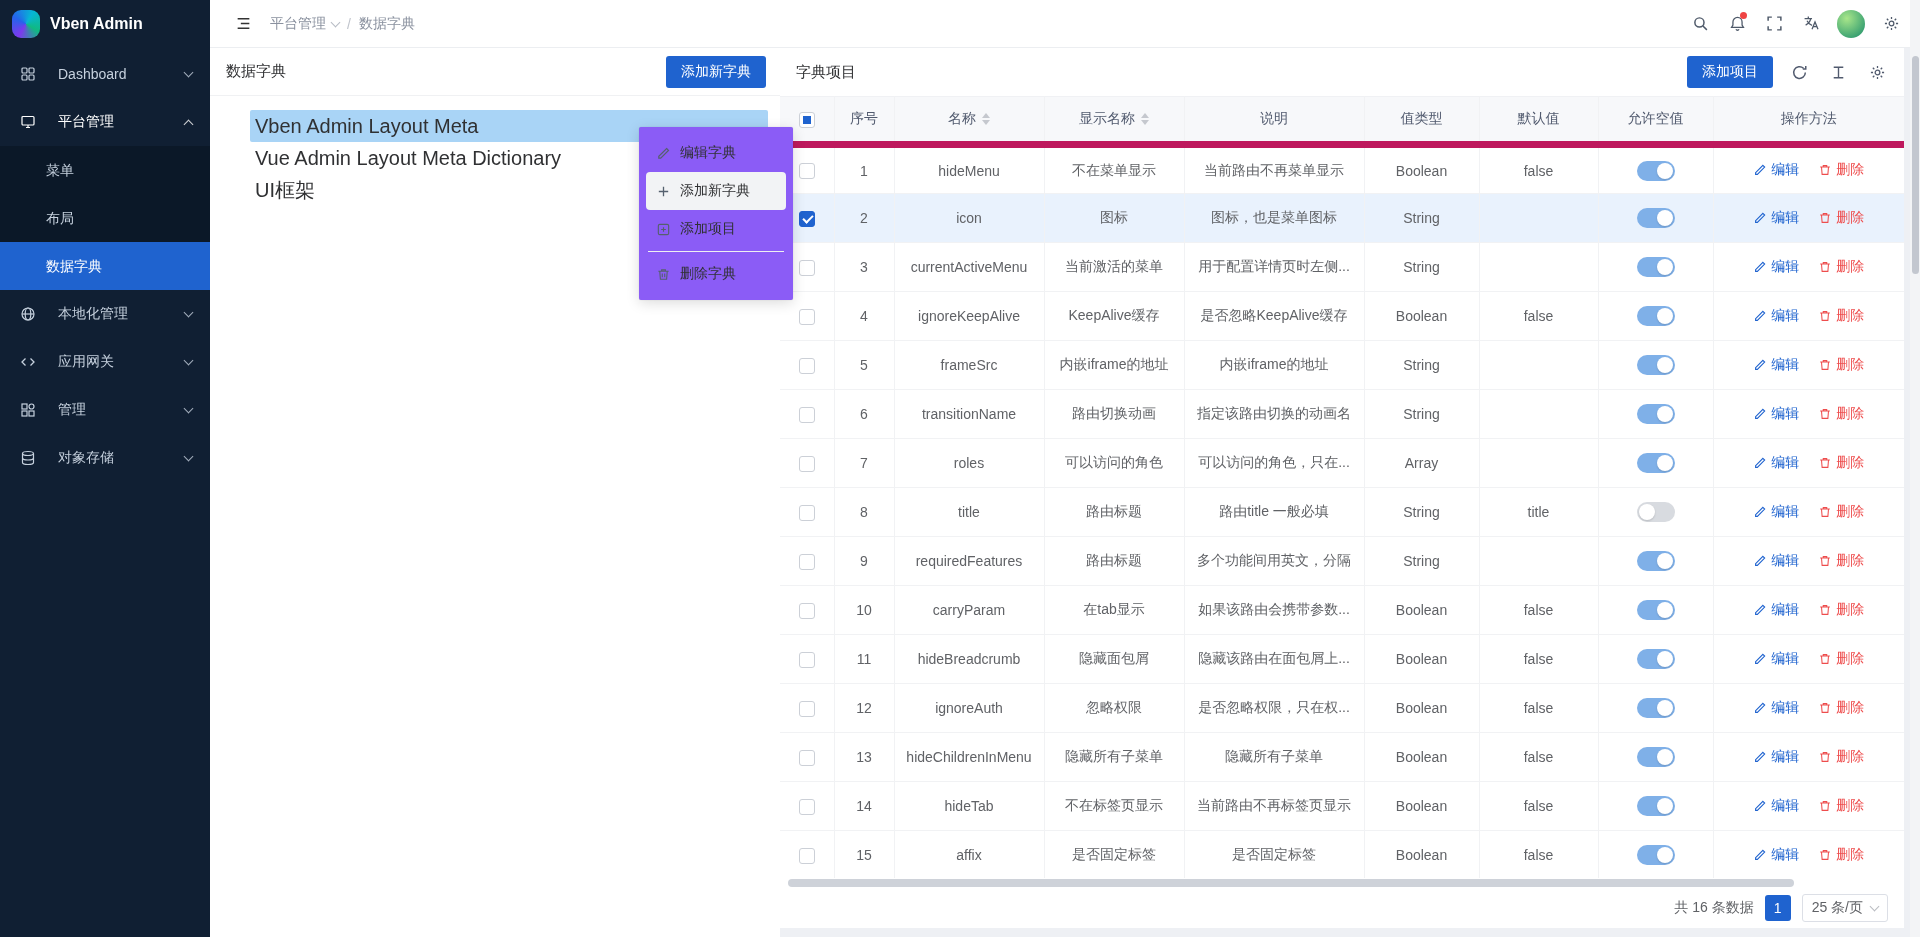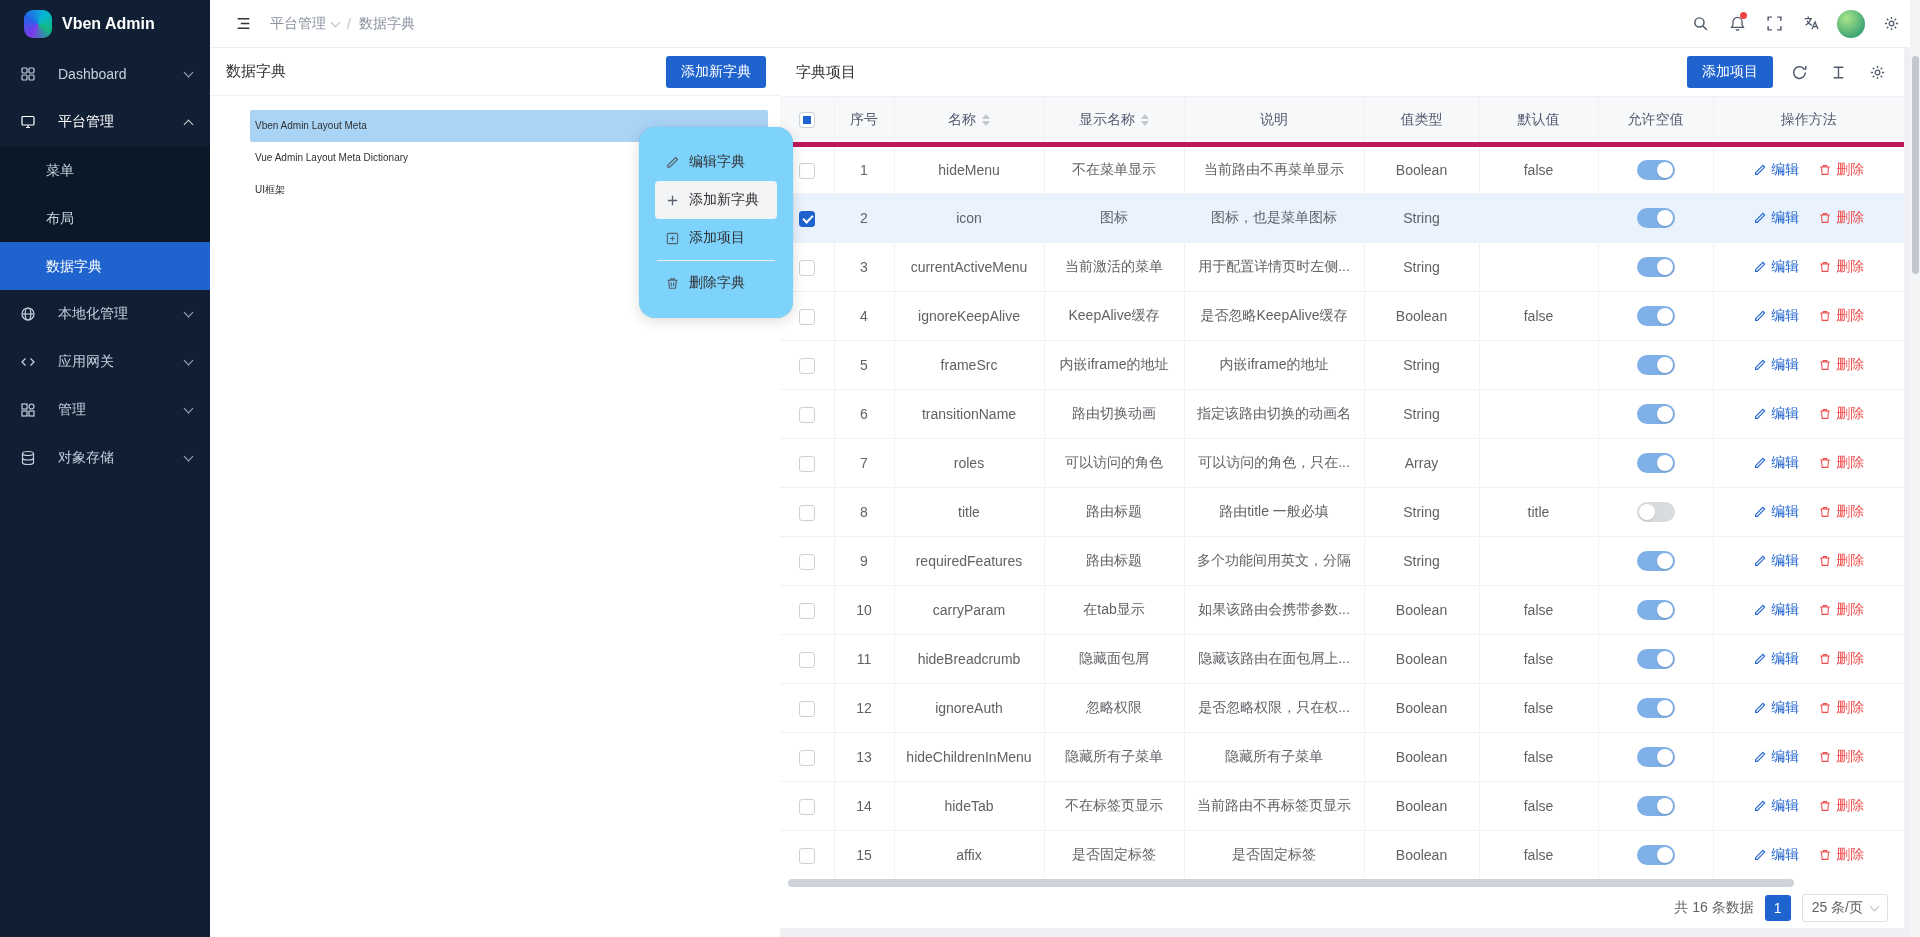--- a/index.html
+++ b/index.html
@@ -2,21 +2,21 @@
 <html style="--primary: #1f63cf; --danger: #ee4d4d; --toggle-on: #7fb0e8; --selected-row: #e9f2fd; --selected-item: #a9d4f6; --sidebar-bg: #101f33; --sidebar-submenu-bg: #0b1828;"><head>
 <meta charset="utf-8">
 <style>
   * { margin:0; padding:0; box-sizing:border-box; }
   html,body { width:1920px; height:937px; overflow:hidden;
     font-family:"Liberation Sans","DejaVu Sans",sans-serif; background:#eef0f4; }
   .app { position:relative; width:100%; height:100%; display:flex; }
 
   
   .sidebar { width:210px; min-width:210px; height:100%; background:var(--sidebar-bg,#101f33); color:#c6d1de; display:flex; flex-direction:column; }
-  .logo { height:48px; display:flex; align-items:center; gap:10px; padding:0 24px; cursor:pointer; }
+  .logo { height:48px; display:flex; align-items:center; gap:10px; padding:0 12px; cursor:pointer; }
   .logo-mark { width:28px; height:28px; border-radius:9px;
     background:conic-gradient(from 210deg,#7c3aed,#2563eb,#06b6d4,#10b981,#7c3aed); }
   .logo-text { color:#fff; font-size:16px; font-weight:700; white-space:nowrap; }
   .menu { flex:1; padding-top:2px; font-size:14px; }
   .menu-item { height:48px; display:flex; align-items:center; gap:22px; padding:0 18px 0 20px; cursor:pointer; color:#c6d1de; white-space:nowrap; }
   .menu-item.open { color:#fff; }
   .mi-label { flex:1; }
   .mi-icon { width:16px; height:16px; display:flex; flex:none; }
   .mi-icon svg { width:16px; height:16px; }
   .chev { width:7px; height:7px; border-right:1.4px solid currentColor; border-bottom:1.4px solid currentColor; transform:rotate(45deg); margin-top:-4px; opacity:.8; flex:none; }
@@ -43,32 +43,32 @@
   
   .content { flex:1; display:flex; background:#eef0f4; padding-right:16px; min-height:0; }
   .card { background:#fff; }
   .card-header { height:48px; min-height:48px; display:flex; align-items:center; justify-content:space-between; padding:0 14px 0 16px; }
   .card-title { font-size:15px; color:#303133; font-weight:500; }
   .btn-primary { background:var(--primary,#1f63cf); color:#fff; border:none; height:32px; padding:0 15px; font-size:14px; border-radius:3px; cursor:pointer; font-family:inherit; white-space:nowrap; }
 
   .dict-card { width:570px; min-width:570px; display:flex; flex-direction:column; }
   .dict-card .card-header { border-bottom:1px solid #f0f1f3; }
   .dict-list { padding:14px 12px 0 40px; }
-  .dict-item { height:32px; line-height:32px; padding:0 10px 0 5px; font-size:10px; color:#303133; border-radius:2px; cursor:pointer; white-space:nowrap; overflow:hidden; }
+  .dict-item { height:32px; line-height:32px; padding:0 10px 0 5px; font-size:20px; color:#303133; border-radius:2px; cursor:pointer; white-space:nowrap; overflow:hidden; }
   .dict-item.selected { background:var(--selected-item,#a9d4f6); }
 
   .items-card { flex:1; height:calc(100% - 9px); display:flex; flex-direction:column; min-width:0; }
   .items-header-right { display:flex; align-items:center; gap:13px; }
   .tool-icon { color:#515a6e; width:26px; height:26px; }
   .tool-icon svg { width:17px; height:17px; }
 
   
   .table-wrap { flex:1; overflow:hidden; }
   table.grid { width:100%; border-collapse:collapse; table-layout:fixed; font-size:14px; color:#606266; }
-  .grid th { height:48px; background:#f7f8fa; font-weight:500; color:#515a6e; border-top:1px solid #f0f1f4; border-bottom:5px solid #be185d; }
+  .grid th { height:48px; background:#f7f8fa; font-weight:500; color:#515a6e; border-top:1px solid #f0f1f4; border-bottom:7px solid #be185d; }
   .grid th, .grid td { text-align:center; border-right:1px solid #f1f2f4; padding:0 8px; overflow:hidden; white-space:nowrap; }
   .grid th:last-child, .grid td:last-child { border-right:none; }
   .grid td { height:49px; border-bottom:1px solid #f1f2f4; }
   tr.row-selected td { background:var(--selected-row,#e9f2fd); }
   .th-inner { display:inline-flex; align-items:center; gap:6px; }
   .sorter { display:inline-flex; flex-direction:column; gap:2px; cursor:pointer; }
   .caret { width:0; height:0; border-left:4px solid transparent; border-right:4px solid transparent; }
   .caret.up { border-bottom:5px solid #c5c8ce; }
   .caret.down { border-top:5px solid #c5c8ce; }
   .checkbox { display:inline-block; width:16px; height:16px; border:1px solid #ccd0d7; border-radius:3px; background:#fff; position:relative; vertical-align:middle; cursor:pointer; }
@@ -86,22 +86,22 @@
 
   .hscroll { height:10px; min-height:10px; position:relative; margin:0 3px; }
   .hscroll .thumb { position:absolute; left:5px; top:1px; height:8px; width:90%; border-radius:4px; background:#ced2d9; cursor:pointer; }
 
   .pagination { height:40px; min-height:40px; display:flex; align-items:center; justify-content:flex-end; gap:11px; padding:0 16px; font-size:14px; color:#606266; }
   .page-num { width:26px; height:26px; border-radius:3px; background:var(--primary,#1f63cf); color:#fff; display:flex; align-items:center; justify-content:center; cursor:pointer; }
   .page-size { display:flex; align-items:center; gap:8px; border:1px solid #dcdfe6; border-radius:3px; height:28px; padding:0 9px; cursor:pointer; background:#fff; }
   .page-size .chev { border-color:#a8abb2; margin-top:-3px; }
 
   
-  .context-menu { position:absolute; left:639px; top:127px; width:154px; background:#7dd3fc; border-radius:16px;
-    box-shadow:0 3px 14px rgba(0,0,0,.14), 0 0 1px rgba(0,0,0,.2); padding:16px; z-index:30; }
+  .context-menu { position:absolute; left:639px; top:127px; width:154px; background:#8b5cf6; border-radius:2px;
+    box-shadow:0 3px 14px rgba(0,0,0,.14), 0 0 1px rgba(0,0,0,.2); padding:7px; z-index:30; }
   .cm-item { height:38px; display:flex; align-items:center; gap:9px; padding:0 10px; font-size:14px; color:#303133; border-radius:4px; cursor:pointer; white-space:nowrap; }
   .cm-item svg { width:15px; height:15px; color:#55606e; flex:none; }
   .cm-item.hover { background:#f2f3f5; }
   .cm-divider { height:1px; background:#eef0f2; margin:3px 2px; }
 
   
   .page-scrollbar { position:absolute; right:0; top:0; width:10px; height:100%; background:#f3f4f6; z-index:40; }
   .page-scrollbar .thumb { position:absolute; left:1.5px; top:56px; width:7px; height:218px; border-radius:4px; background:#c3c7cf; cursor:pointer; }
 </style>
 </head>

